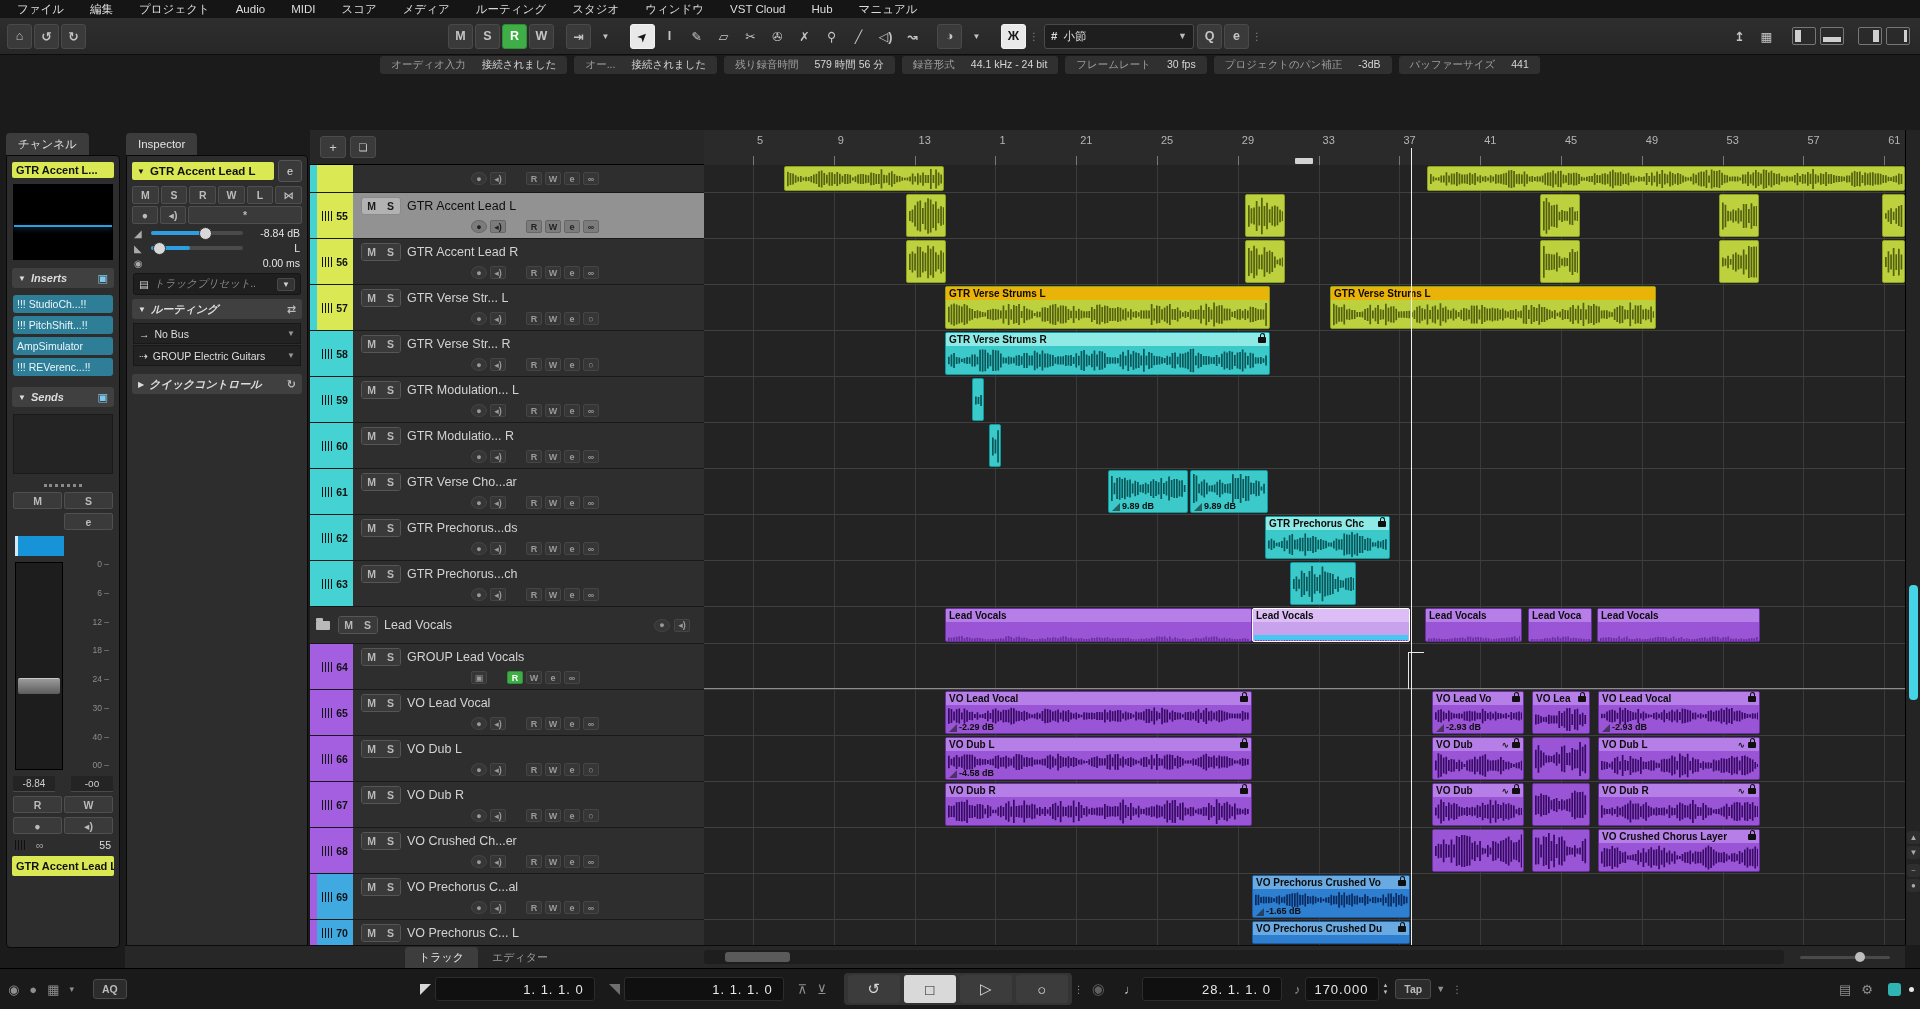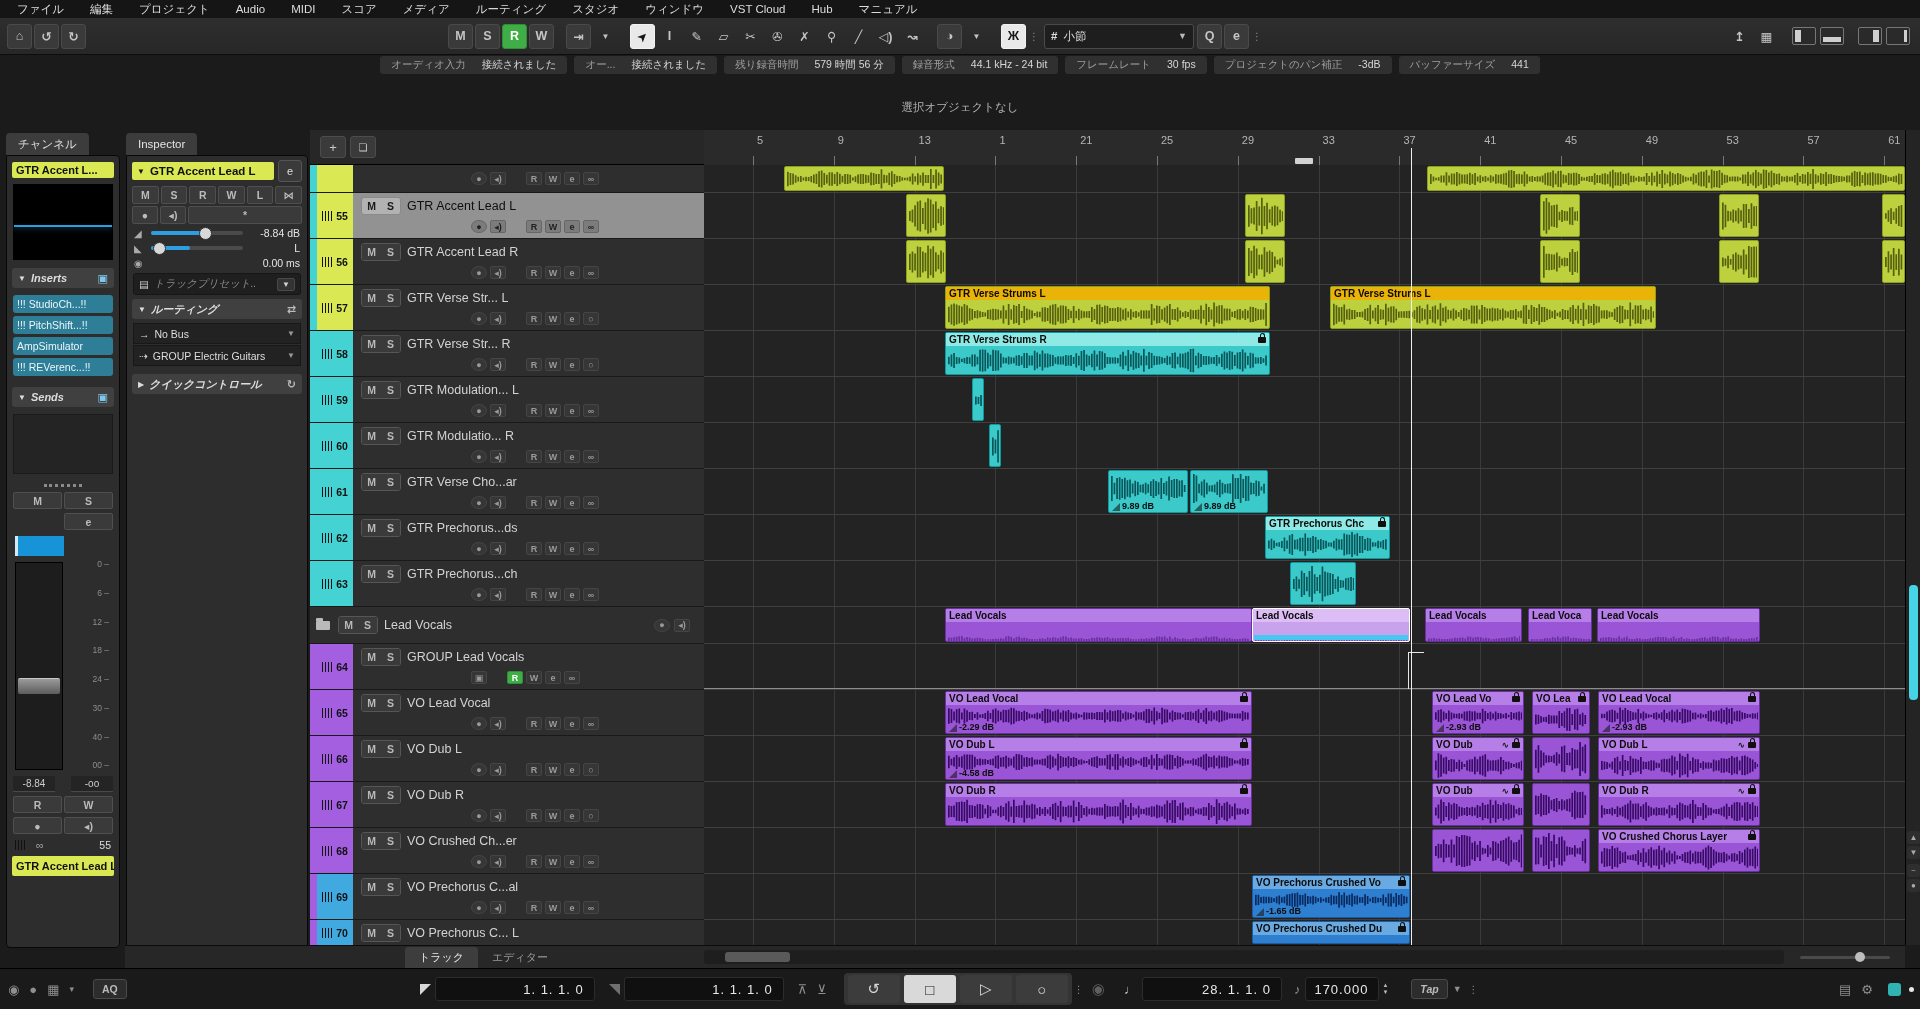--- a/index.html
+++ b/index.html
@@ -262,21 +262,20 @@
       <span class="pill">
         <span>プロジェクトのパン補正</span>
         <span class="v">-3dB</span>
       </span>
       <span class="pill">
         <span>バッファーサイズ</span>
         <span class="v">441</span>
       </span>
     </div>
 
-  <div class="abs infoline">選択オブジェクトなし</div>
 
   <div class="abs" style="left:6px;top:133px;width:114px;height:815px;">
     <div class="ptab">チャンネル</div>
     <div class="pbody" style="height:793px;display:flex;flex-direction:column;">
       <div class="chip" style="margin:6px 5px 2px;">GTR Accent L...</div>
       <div class="chan-display">
           <div class="blue-line"></div>
         </div>
       <div class="sechdr">
         <span class="dis">▼</span>
@@ -1325,21 +1324,21 @@
     <span class="dots3">⋮</span>
     <span class="tico" style="font-size:15px;color:#5f5f5f;">◉</span>
     <span class="tico" style="margin-left:14px;color:#cfcfcf;">♩</span>
     <span class="tfield" style="width:140px;">28. 1. 1.  0</span>
     <span class="tico" style="margin-left:12px;">♪</span>
     <span class="tfield" style="width:74px;">170.000</span>
     <span class="stepper">
         <span>▲</span>
         <span>▼</span>
       </span>
-    <span class="aqbtn" style="margin-left:20px;font-style:italic;">Tap</span>
+    <span class="aqbtn" style="margin-left:4px;">Tap</span>
     <span class="tico" style="font-size:9px;">▼</span>
     <span class="dots3">⋮</span>
     <div style="margin-left:auto;display:flex;align-items:center;margin-right:6px;">
       <span class="tico">▤</span>
       <span class="tico">⚙</span>
       <span class="tealsq"></span>
       <span style="width:5px;height:5px;border-radius:50%;background:#e8e8e8;margin-left:8px;"></span>
     </div>
   </div>
 

